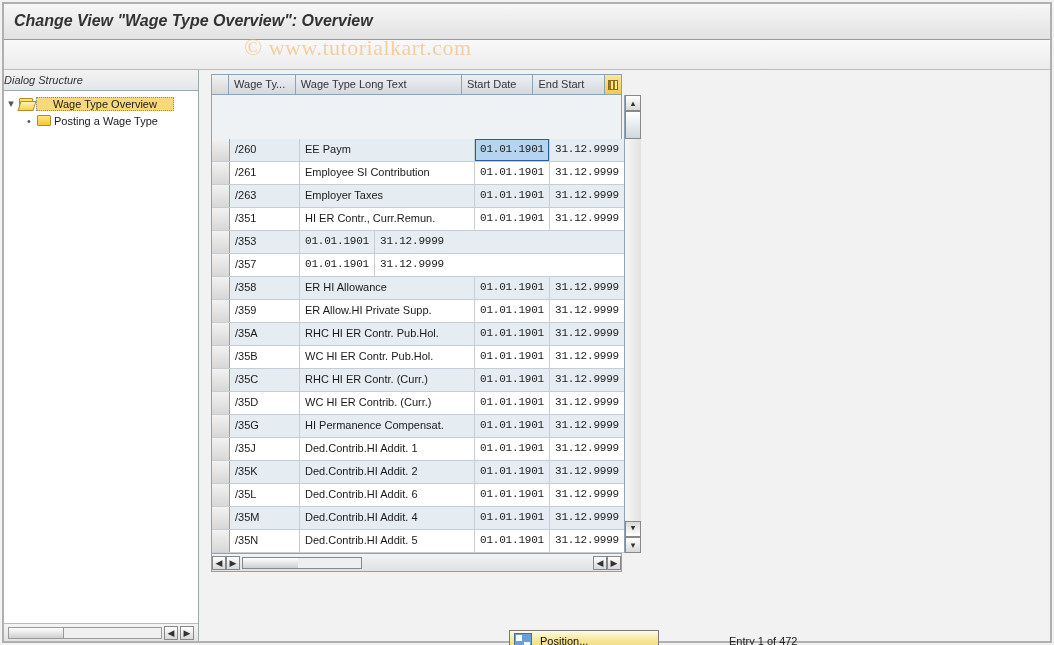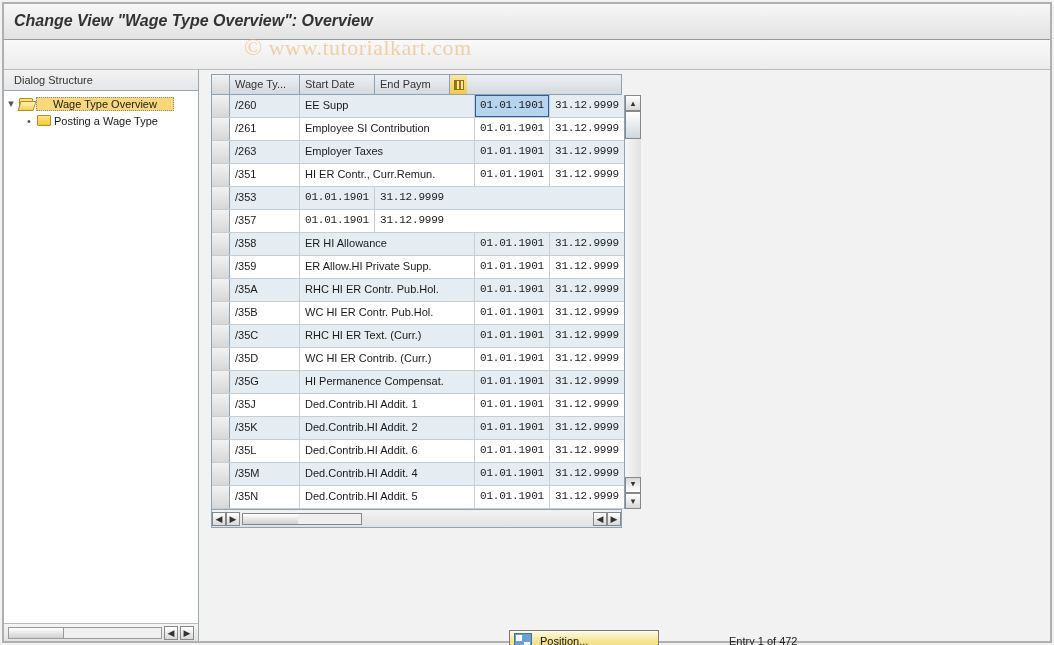--- a/index.html
+++ b/index.html
@@ -53,24 +53,25 @@
   
   .sidebar {
     width: 195px;
     border-right: 1px solid #9aa;
     background: #fff;
     display: flex;
     flex-direction: column;
     position: relative;
   }
   .sidebar-header {
-    padding: 4px 10px;
+    padding: 4px 0;
     border-bottom: 1px solid #9aa;
     background: linear-gradient(#f3f3f3,#e4e6ea);
     color: #333;
+    font-style: italic;
   }
   .tree {
     flex: 1;
     padding: 4px 2px;
     overflow: hidden;
     white-space: nowrap;
     font-size: 11px;
     background: #fff;
   }
   .tree-row { display:flex; align-items:center; height:17px; gap:3px; }
@@ -146,21 +147,21 @@
   .col-ed  { width:74px; }
   .col-cfg {
     width:18px; background:linear-gradient(#f9e7a0,#f3c94b);
     border-left:1px solid #8ea2b5;
     display:flex; align-items:center; justify-content:center;
   }
   .cfg-icon { width:10px;height:10px;border:1px solid #8a6d1e;
     background:repeating-linear-gradient(90deg,#a47400 0 2px,#f9e7a0 2px 4px);
   }
   .grid-body-wrap { display:flex; }
-  .grid-body { flex:1; }
+  .grid-body { flex:1;margin-top:44px; }
   .grid-row {
     display:flex;
     border-bottom:1px solid #c5ced6;
     height:23px;
     background:#fff;
   }
   .grid-row.alt { background:#e5ecf2; }
   .row-handle {
     width:18px;
     background:linear-gradient(#f2f2f2,#d7d7d7);
@@ -271,34 +272,35 @@
         <div class="arrow-btn">▶</div>
       </div>
     </div>
 
     <div class="main">
       <div class="grid-box">
 
         <div class="grid-header">
           <div class="col-sel"></div>
           <div class="gh col-wt">Wage Ty...</div>
+          <div class="gh col-lt">Wage Type Long Text</div>
           <div class="gh col-sd">Start Date</div>
-          <div class="gh col-ed" style="border-right:none">End Paym</div>
+          <div class="gh col-ed" style="border-right:none">End Start</div>
           <div class="col-cfg">
             <span class="cfg-icon"></span>
           </div>
         </div>
 
         <div class="grid-body-wrap">
           <div class="grid-body" id="grid-body">
 
           <div class="grid-row alt">
                 <div class="row-handle"></div>
                 <div class="cell col-wt">/260</div>
-                <div class="cell col-lt">EE Supp</div>
+                <div class="cell col-lt">EE Paym</div>
                 <div class="cell col-sd sel-highlight">01.01.1901</div>
                 <div class="cell col-ed" style="border-right: none;">31.12.9999</div>
               </div>
               <div class="grid-row">
                 <div class="row-handle"></div>
                 <div class="cell col-wt">/261</div>
                 <div class="cell col-lt">Employee SI Contribution</div>
                 <div class="cell col-sd">01.01.1901</div>
                 <div class="cell col-ed" style="border-right: none;">31.12.9999</div>
               </div>
@@ -352,21 +354,21 @@
               <div class="grid-row">
                 <div class="row-handle"></div>
                 <div class="cell col-wt">/35B</div>
                 <div class="cell col-lt">WC HI ER Contr. Pub.Hol.</div>
                 <div class="cell col-sd">01.01.1901</div>
                 <div class="cell col-ed" style="border-right: none;">31.12.9999</div>
               </div>
               <div class="grid-row alt">
                 <div class="row-handle"></div>
                 <div class="cell col-wt">/35C</div>
-                <div class="cell col-lt">RHC HI ER Text. (Curr.)</div>
+                <div class="cell col-lt">RHC HI ER Contr. (Curr.)</div>
                 <div class="cell col-sd">01.01.1901</div>
                 <div class="cell col-ed" style="border-right: none;">31.12.9999</div>
               </div>
               <div class="grid-row">
                 <div class="row-handle"></div>
                 <div class="cell col-wt">/35D</div>
                 <div class="cell col-lt">WC HI ER Contrib. (Curr.)</div>
                 <div class="cell col-sd">01.01.1901</div>
                 <div class="cell col-ed" style="border-right: none;">31.12.9999</div>
               </div>

